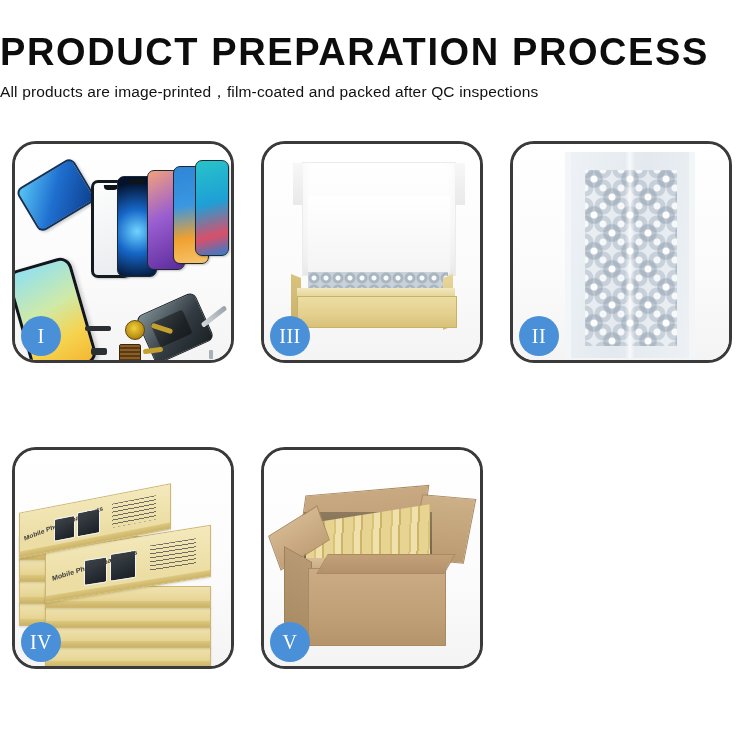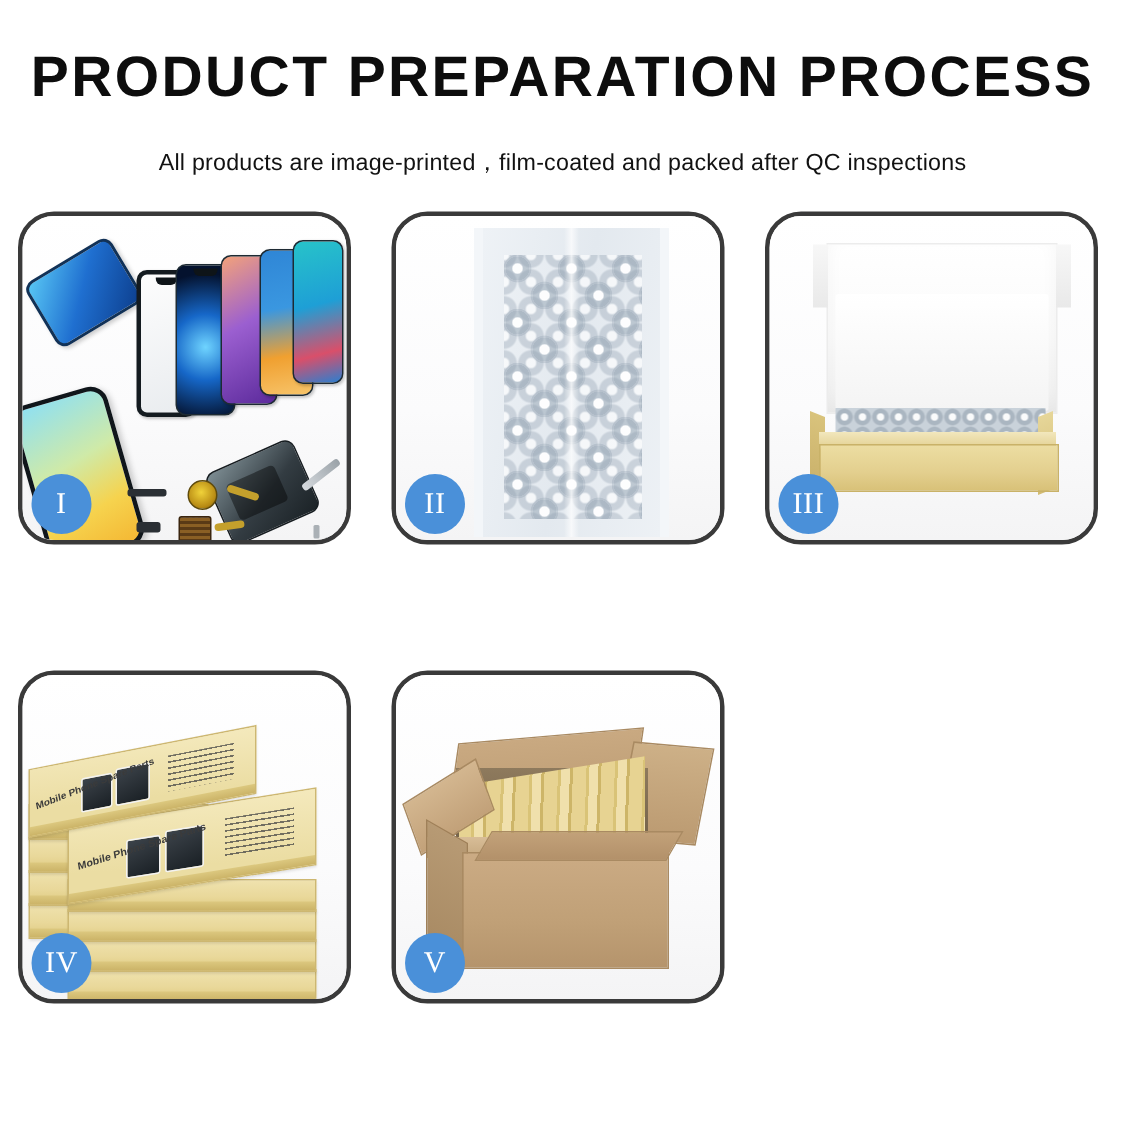--- a/index.html
+++ b/index.html
@@ -15,33 +15,32 @@
   }
   .page {
     width: 750px;
     height: 750px;
     position: relative;
   }
 
   
   .header {
     padding-top: 33px;
-    text-align: center;
   }
   .title {
     font-family: "Liberation Sans", sans-serif;
     font-size: 38px;
     font-weight: bold;
     letter-spacing: 1.6px;
     color: #0d0d0d;
     line-height: 1.05;
     white-space: nowrap;
   }
   .subtitle {
-    margin-top: 25px;
+    margin-top: 9px;
     font-family: "Liberation Sans", sans-serif;
     font-size: 15.5px;
     font-weight: normal;
     letter-spacing: 0.15px;
     color: #121212;
     white-space: nowrap;
   }
 
   
   .grid {
@@ -404,40 +403,40 @@
 
         <div class="prt screw" style="left:194px; top:206px;"></div>
         <div class="prt screw" style="left:202px; top:214px;"></div>
         <div class="prt tool" style="left:184px; top:170px;"></div>
       </div>
       <div class="badge">I</div>
     </div>
 
     <div class="panel">
       <div class="scene">
-        <div class="wrap-sheet">
-          <div class="bubbles"></div>
-          <div class="bubbles layer2"></div>
-          <div class="wrap-seam"></div>
-        </div>
-      </div>
-      <div class="badge">II</div>
-    </div>
-
-    <div class="panel">
-      <div class="scene">
         <div class="box3-lid"></div>
         <div class="box3-foam"></div>
         <div class="box3-bubbles"></div>
         <div class="box3-side-l"></div>
         <div class="box3-side-r"></div>
         <div class="box3-rim"></div>
         <div class="box3-front"></div>
       </div>
       <div class="badge">III</div>
+    </div>
+
+    <div class="panel">
+      <div class="scene">
+        <div class="wrap-sheet">
+          <div class="bubbles"></div>
+          <div class="bubbles layer2"></div>
+          <div class="wrap-seam"></div>
+        </div>
+      </div>
+      <div class="badge">II</div>
     </div>
 
     <div class="panel">
       <div class="scene">
         <div class="stack">
 
           <div class="sbox" style="left:2px; top:122px; width:118px; height:22px;">
               <span class="edge"></span>
             </div>
           <div class="sbox" style="left:2px; top:100px; width:118px; height:22px;">

